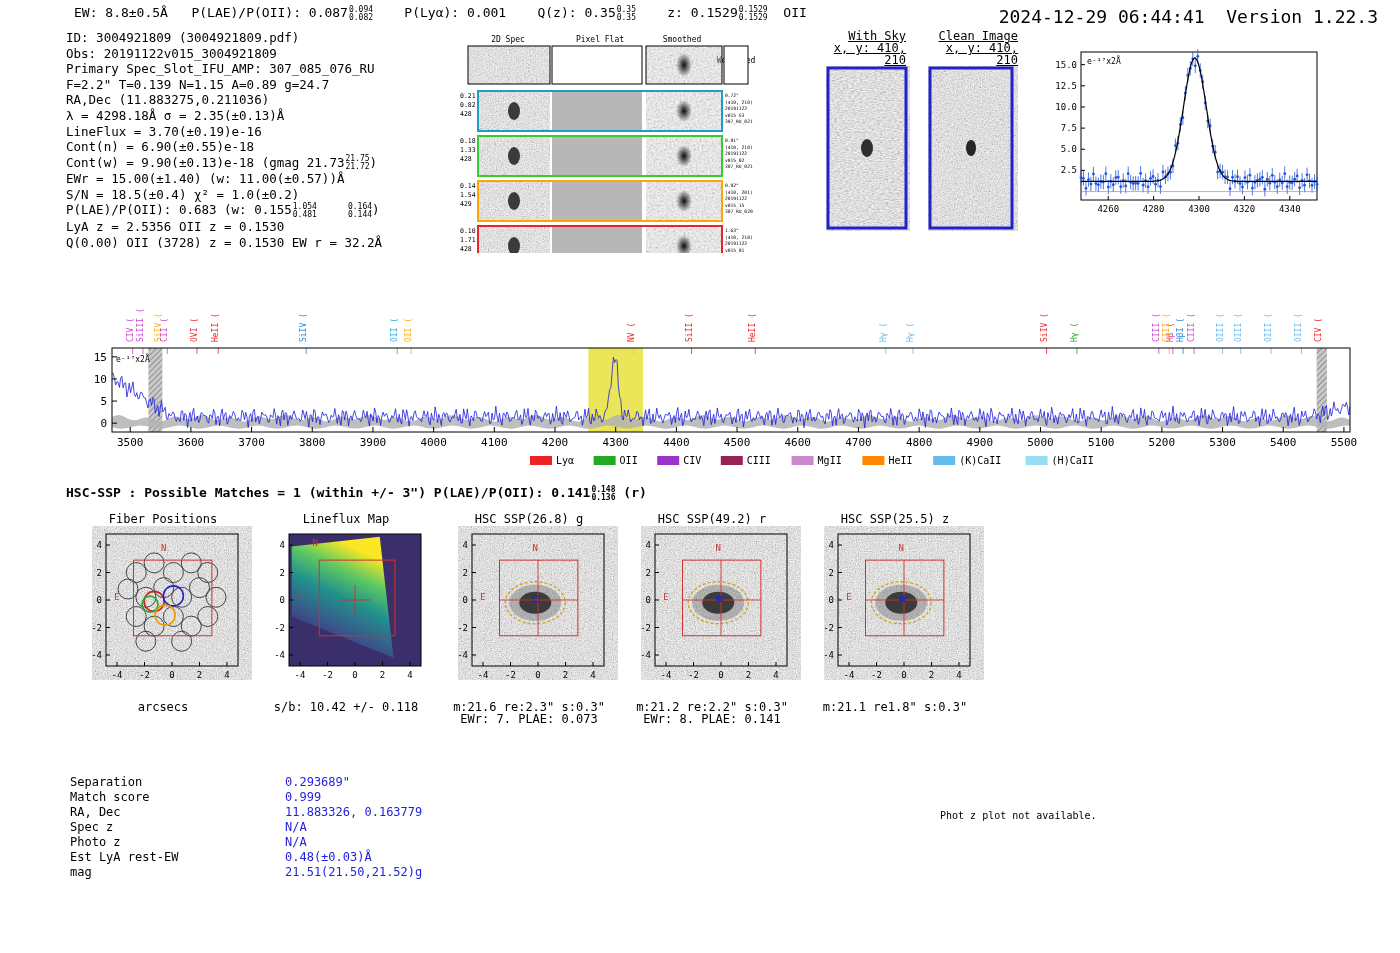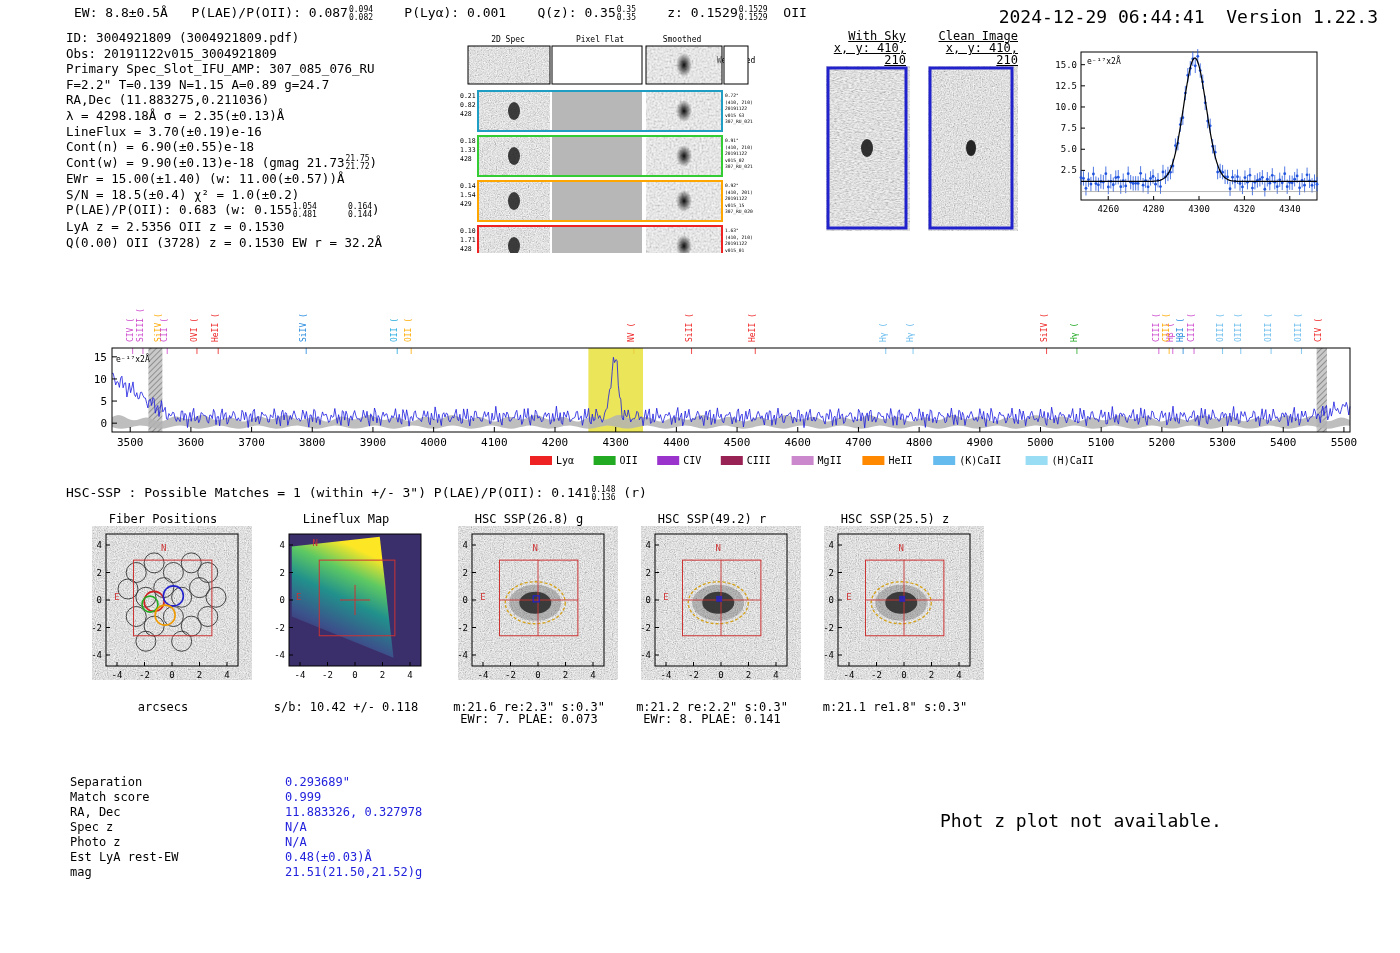--- a/index.html
+++ b/index.html
@@ -24,29 +24,29 @@
   
   .cut-title{font-size:12px;text-align:right;line-height:12px;text-decoration:underline;}
 
   
   #emisplot{top:40px;left:1035px;}
 
   
   #fullspec{top:280px;left:60px;width:1290px;}
 
   
-  #hscline{top:485px;left:66px;font-size:13px;}
+  #hscline{top:485px;left:66px;font-size:13px;font-weight:bold;}
   .imgtitle{font-size:12px;text-align:center;}
   .imgcap{font-size:12px;text-align:center;line-height:12px;}
 
   
   #btable{top:775px;left:70px;font-size:12px;line-height:15px;}
   #btable .k{display:inline-block;width:215px;}
   #btable .v{color:#2222dd;}
-  #photoz{top:810px;left:940px;font-size:18px;}
+  #photoz{top:810px;left:940px;font-size:10px;}
   svg{display:block;}
 </style>
 </head>
 <body>
 
 <div class="abs mono" id="topline">
   <span>EW: 8.8±0.5Å</span>
   &nbsp;
   <span>P(LAE)/P(OII):</span>
   <span>0.087</span><span class="frac"><span>0.094</span><span>0.082</span></span>
@@ -824,19 +824,19 @@
         <line x1="34" y1="18.999999999999986" x2="38" y2="18.999999999999986" stroke="#000" stroke-width="1"></line>
         <text x="30" y="21.999999999999986" font-family="DejaVu Sans Mono, monospace" font-size="9" fill="#000" text-anchor="end">4</text>
       </svg>
       <div class="imgcap">m:21.1  re1.8"  s:0.3"</div>
     </div>
   </div>
 
 <div class="abs mono" id="btable">
     <div><span class="k">Separation</span><span class="v">0.293689"</span></div>
     <div><span class="k">Match score</span><span class="v">0.999</span></div>
-    <div><span class="k">RA, Dec</span><span class="v">11.883326, 0.327978</span></div>
+    <div><span class="k">RA, Dec</span><span class="v">11.883326, 0.163779</span></div>
     <div><span class="k">Spec z</span><span class="v">N/A</span></div>
     <div><span class="k">Photo z</span><span class="v">N/A</span></div>
     <div><span class="k">Est LyA rest-EW</span><span class="v">0.48(±0.03)Å</span></div>
     <div><span class="k">mag</span><span class="v">21.51(21.50,21.52)g</span></div>
   </div>
 <div class="abs mono" id="photoz">Phot z plot not available.</div>
 
 </body></html>

